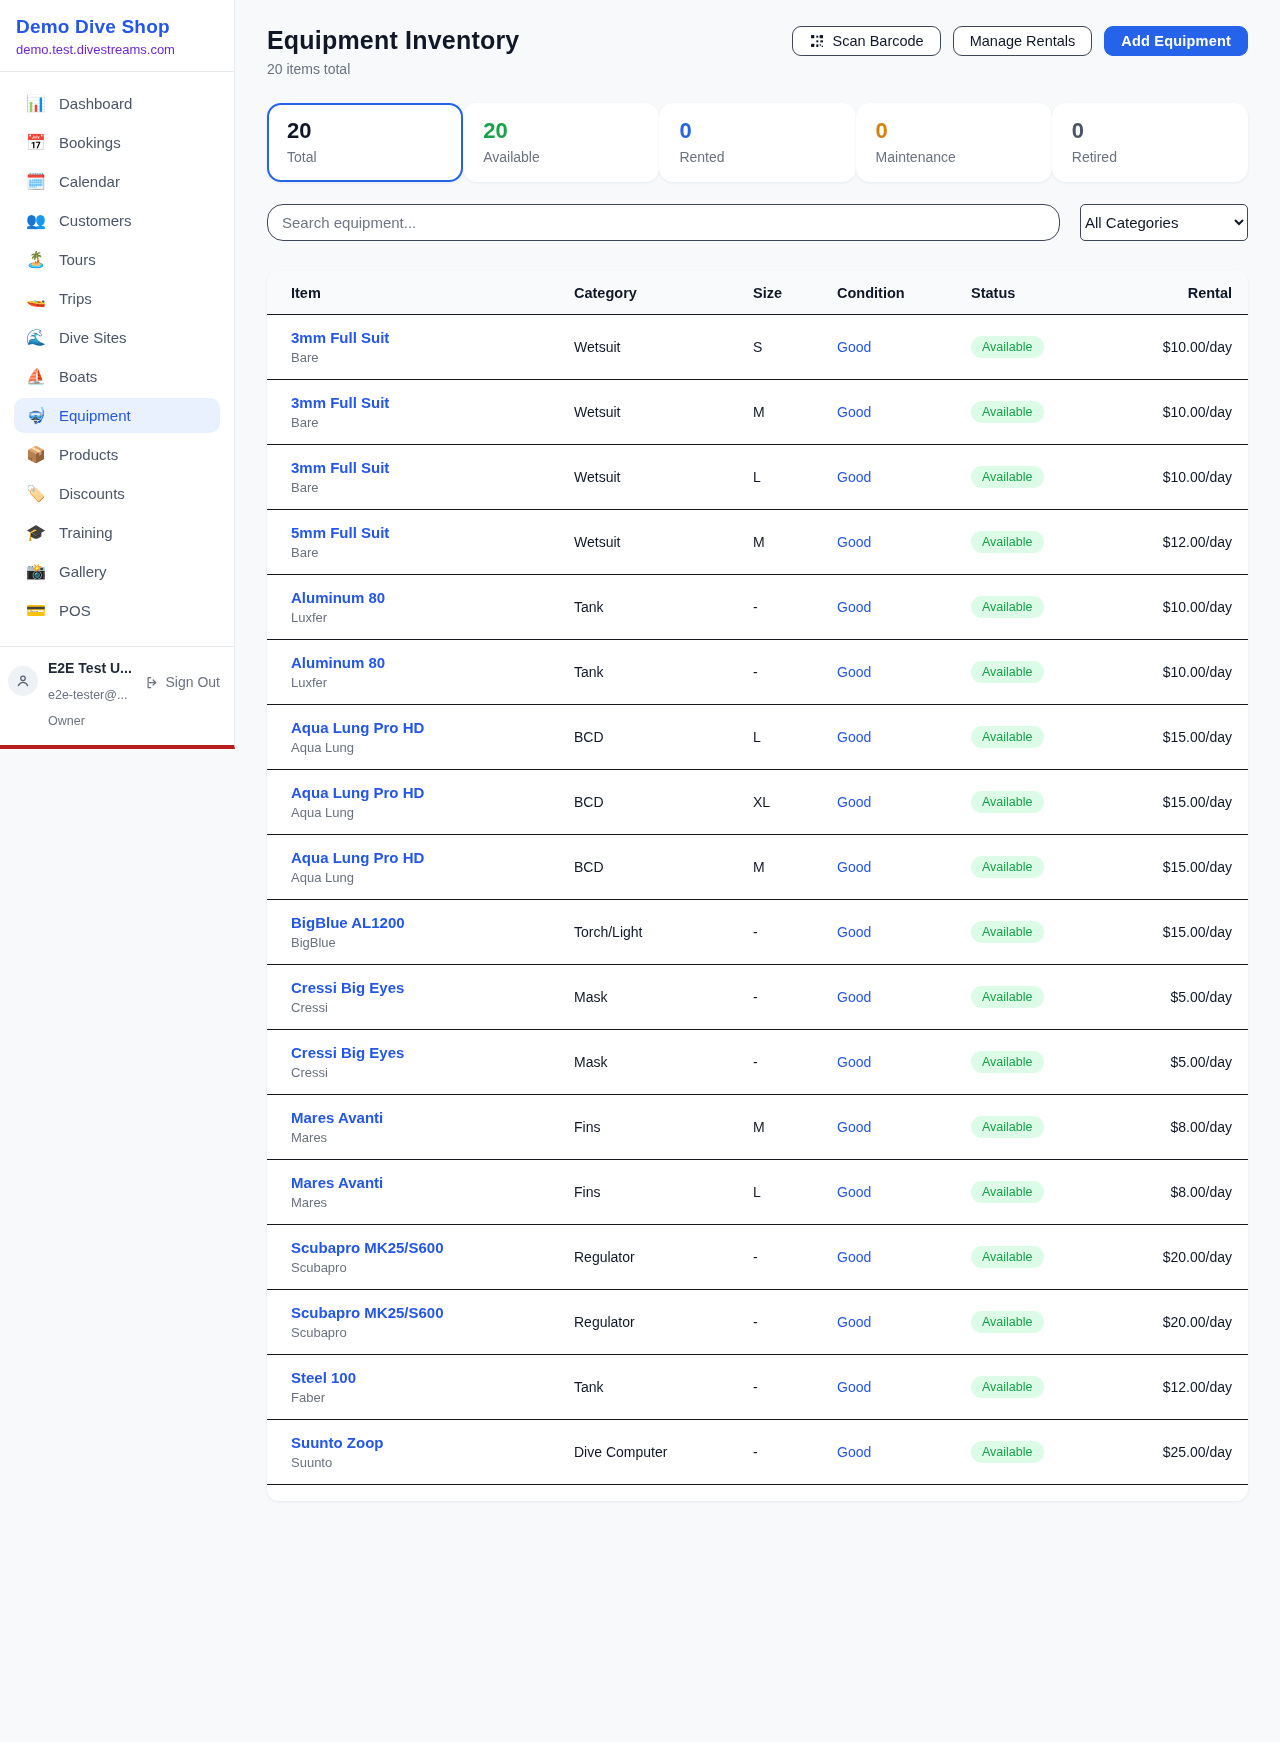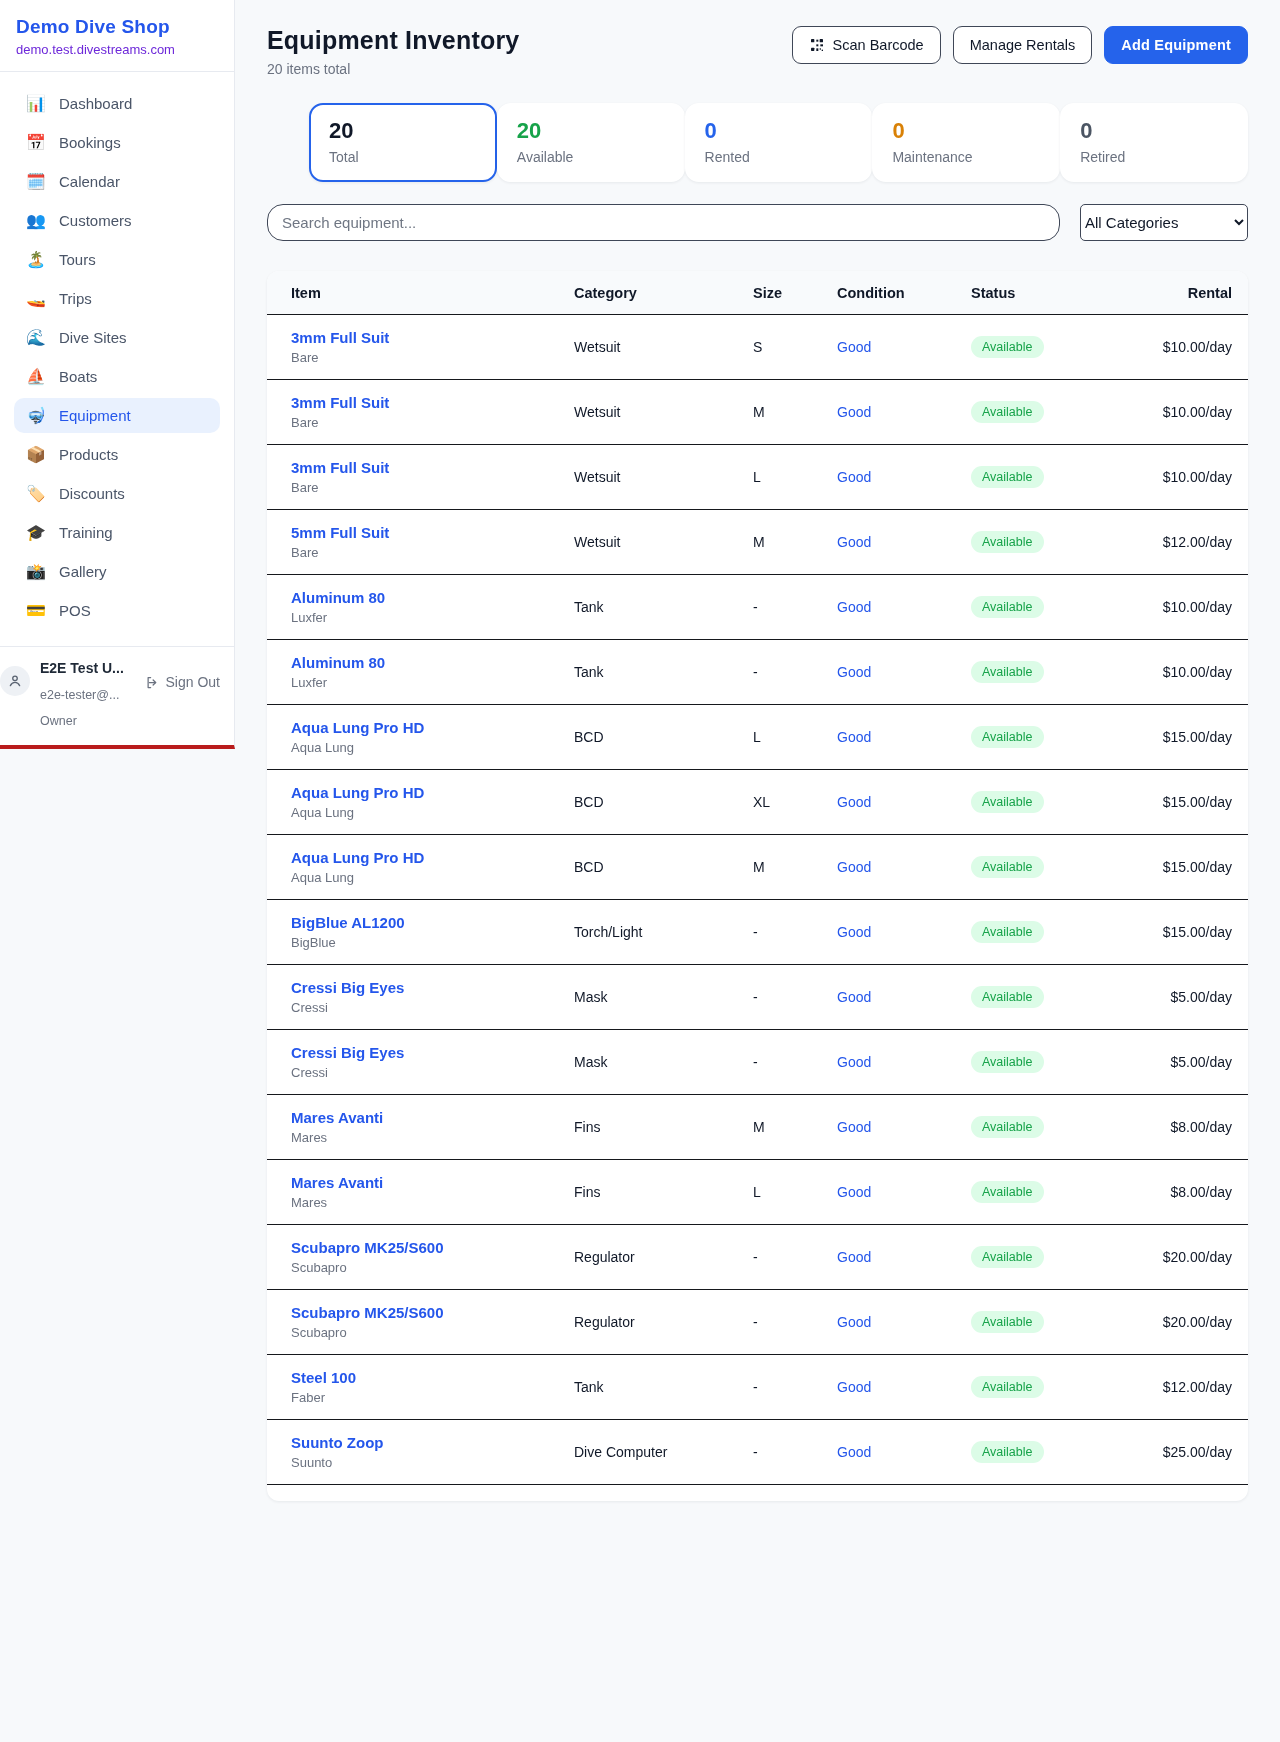--- a/index.html
+++ b/index.html
@@ -23,47 +23,47 @@
   .nav { border-top:1px solid #e7eaf0; padding:14px 14px 10px 14px; }
   .nav-item {
     display:flex; align-items:center; gap:13px;
     padding:8px 12px; margin-bottom:4px; border-radius:10px;
     font-size:15px; color:#4a5568; cursor:pointer;
   }
   .nav-item.active { background:#e9f1fe; color:#2456eb; }
   .nav-icon { font-size:16px; width:20px; text-align:center; }
   .user-box {
     border-top:1px solid #e7eaf0; margin-top:4px;
-    padding:13px 14px 15px 0; display:flex; align-items:flex-start; gap:10px;
+    padding:13px 14px 15px 8px; display:flex; align-items:flex-start; gap:10px;
   }
   .avatar {
     width:30px; height:30px; border-radius:50%; background:#eef1f5; flex:0 0 auto;
     display:flex; align-items:center; justify-content:center; margin-top:6px;
   }
   .user-meta { flex:1 1 auto; min-width:0; }
   .user-name { font-size:14px; font-weight:bold; color:#1f2937; }
   .user-email, .user-role { font-size:12.5px; color:#6b7280; margin-top:12px; }
   .signout { display:flex; align-items:center; gap:6px; color:#6b7280; font-size:14px;
     background:none; border:none; padding:0; margin-top:14px; cursor:pointer; font-family:inherit; }
 
   
   .main { margin-left:235px; padding:26px 32px 0 32px; }
 
   .page-head { display:flex; justify-content:space-between; align-items:flex-start; }
   .page-title { font-size:25px; font-weight:bold; color:#101828; letter-spacing:.2px; }
   .page-sub { font-size:14px; color:#6b7280; margin-top:6px; }
   .head-actions { display:flex; gap:12px; align-items:center; }
   .btn {
-    height:38px; display:flex; align-items:center; gap:8px;
+    height:30px; display:flex; align-items:center; gap:8px;
     padding:0 16px; border-radius:9px; border:1px solid #3f4757;
     background:#fff; color:#101828; font-size:14.5px; font-family:inherit; cursor:pointer;
   }
   .btn-primary { background:#2563eb; border-color:#2563eb; color:#fff; font-weight:bold; letter-spacing:.2px; }
 
-  .stats { display:flex; gap:0; margin-top:26px;margin-left:42px; }
+  .stats { display:flex; gap:0; margin-top:26px; }
   .stat-card {
     flex:1 1 0; background:#fff; border-radius:14px; padding:13px 18px 15px 18px;
     border:2px solid #ffffff; box-shadow:0 1px 3px rgba(16,24,40,.07); cursor:pointer;
   }
   .stat-card.selected { border-color:#2563eb; }
   .stat-value { font-size:22px; font-weight:bold; }
   .stat-label { font-size:14px; color:#6b7280; margin-top:5px; }
 
   .filters { display:flex; gap:20px; margin-top:22px; }
   .search-input {

